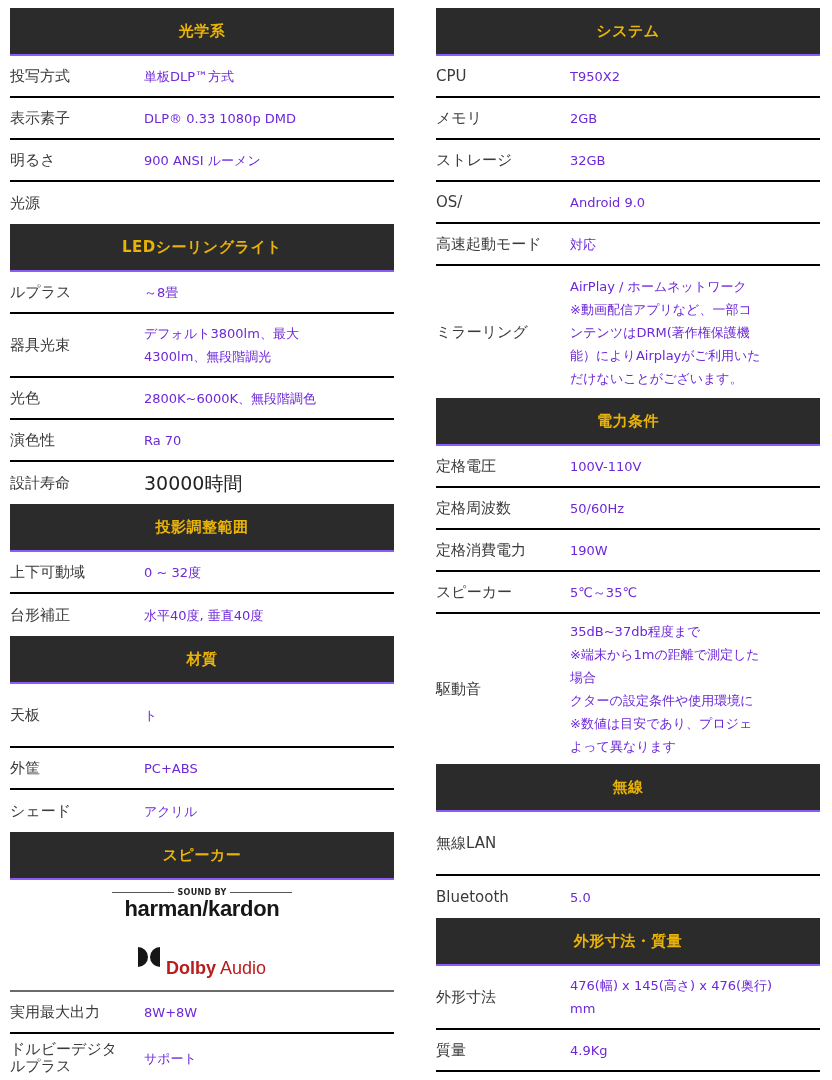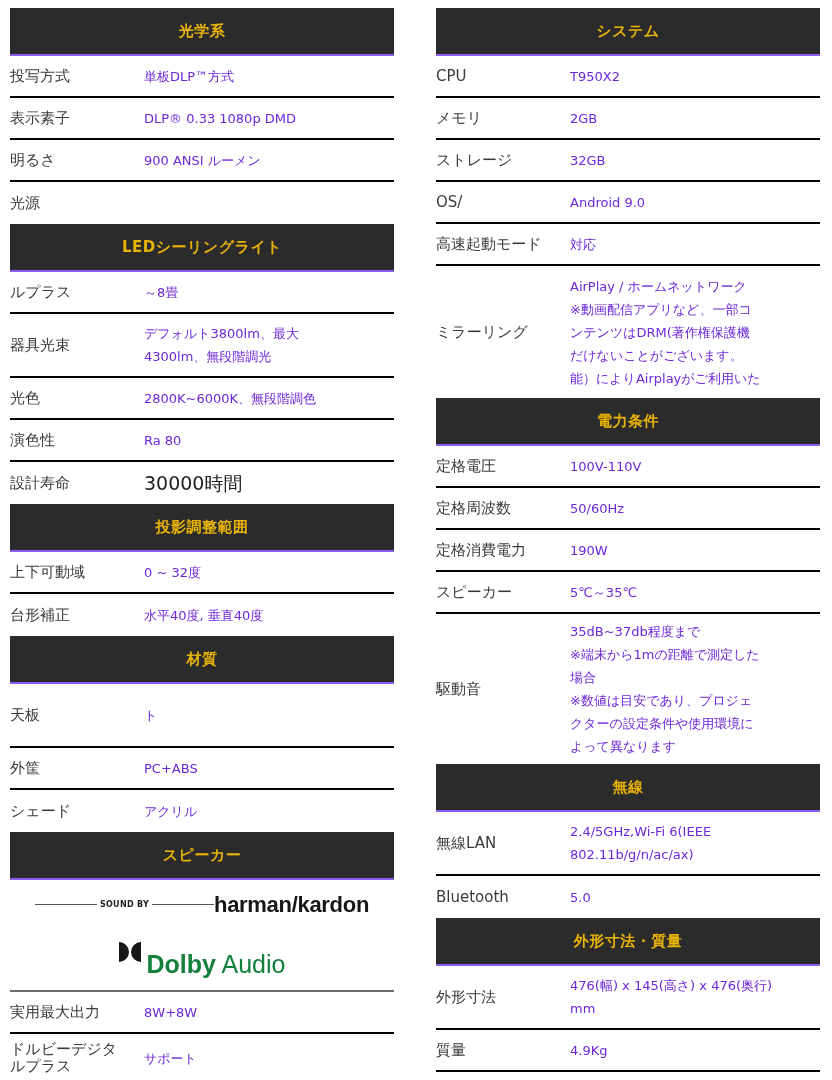--- a/index.html
+++ b/index.html
@@ -27,30 +27,30 @@
     .row .value {
       flex: 1; font-size: 13px; color: #6d28d9; line-height: 23px;
       padding: 6px 0;
     }
     .row .value.big { font-size: 19px; color: #222; }
     .row .value .line { display: block; }
     .logos {
       height: 112px; display: flex; flex-direction: column; align-items: center;
       justify-content: center; border-bottom: 2px solid #6b6b6b;
     }
-    .hk { display: flex; flex-direction: row; align-items: center; }
+    .hk { display: flex; flex-direction: column; align-items: center; }
     .hk-top { display: flex; align-items: center; gap: 3px; font-size: 8px; font-weight: bold; color: #222; letter-spacing: 0.3px; }
     .hk-top .rule { width: 62px; height: 1px; background: #555; }
     .hk-name { font-family: "Liberation Sans", sans-serif; font-size: 22px; font-weight: bold; color: #161616; letter-spacing: -0.3px; line-height: 24px; }
     .dolby { display: flex; align-items: center; gap: 6px; margin-top: 10px; }
     .dolby-mark { display: flex; gap: 2px; }
     .dolby-mark span { width: 10px; height: 20px; background: #161616; }
     .dolby-mark .l { border-radius: 0 10px 10px 0; }
     .dolby-mark .r { border-radius: 10px 0 0 10px; }
-    .dolby-text { font-family: "Liberation Sans", sans-serif; font-size: 25px; color: #15803d; line-height: 28px; margin-top: 23px; }
+    .dolby-text { font-family: "Liberation Sans", sans-serif; font-size: 18px; color: #b91c1c; line-height: 28px; margin-top: 23px; }
     .dolby-text b { font-weight: bold; }
   </style>
 </head>
 <body>
 
 <div class="col col-left">
 
   <div class="sec-header">光学系</div>
   <div class="row">
     <div class="label">投写方式</div>
@@ -79,21 +79,21 @@
       <span class="line">デフォルト3800lm、最大</span>
       <span class="line">4300lm、無段階調光</span>
     </div>
   </div>
   <div class="row">
     <div class="label">光色</div>
     <div class="value">2800K~6000K、無段階調色</div>
   </div>
   <div class="row">
     <div class="label">演色性</div>
-    <div class="value">Ra 80</div>
+    <div class="value">Ra 70</div>
   </div>
   <div class="row no-border">
     <div class="label">設計寿命</div>
     <div class="value big">30000時間</div>
   </div>
 
   <div class="sec-header">投影調整範囲</div>
   <div class="row">
     <div class="label">上下可動域</div>
     <div class="value">0 ~ 32度</div>
@@ -175,22 +175,22 @@
   <div class="row">
     <div class="label">高速起動モード</div>
     <div class="value">対応</div>
   </div>
   <div class="row no-border" style="min-height:132px">
     <div class="label">ミラーリング</div>
     <div class="value">
       <span class="line">AirPlay / ホームネットワーク</span>
       <span class="line">※動画配信アプリなど、一部コ</span>
       <span class="line">ンテンツはDRM(著作権保護機</span>
+      <span class="line">能）によりAirplayがご利用いた</span>
       <span class="line">だけないことがございます。</span>
-      <span class="line">能）によりAirplayがご利用いた</span>
     </div>
   </div>
 
   <div class="sec-header">電力条件</div>
   <div class="row">
     <div class="label">定格電圧</div>
     <div class="value">100V-110V</div>
   </div>
   <div class="row">
     <div class="label">定格周波数</div>
@@ -203,33 +203,29 @@
   <div class="row">
     <div class="label">スピーカー</div>
     <div class="value">5℃～35℃</div>
   </div>
   <div class="row no-border" style="min-height:150px">
     <div class="label">駆動音</div>
     <div class="value">
       <span class="line">35dB~37db程度まで</span>
       <span class="line">※端末から1mの距離で測定した</span>
       <span class="line">場合</span>
+      <span class="line">クターの設定条件や使用環境に</span>
       <span class="line">※数値は目安であり、プロジェ</span>
-      <span class="line">クターの設定条件や使用環境に</span>
       <span class="line">よって異なります</span>
     </div>
   </div>
 
   <div class="sec-header">無線</div>
   <div class="row" style="min-height:64px">
     <div class="label">無線LAN</div>
-    <div class="value">
-      <span class="line">2.4/5GHz,Wi-Fi 6(IEEE</span>
-      <span class="line">802.11b/g/n/ac/ax)</span>
-    </div>
   </div>
   <div class="row no-border">
     <div class="label">Bluetooth</div>
     <div class="value">5.0</div>
   </div>
 
   <div class="sec-header">外形寸法・質量</div>
   <div class="row" style="min-height:64px">
     <div class="label">外形寸法</div>
     <div class="value">

